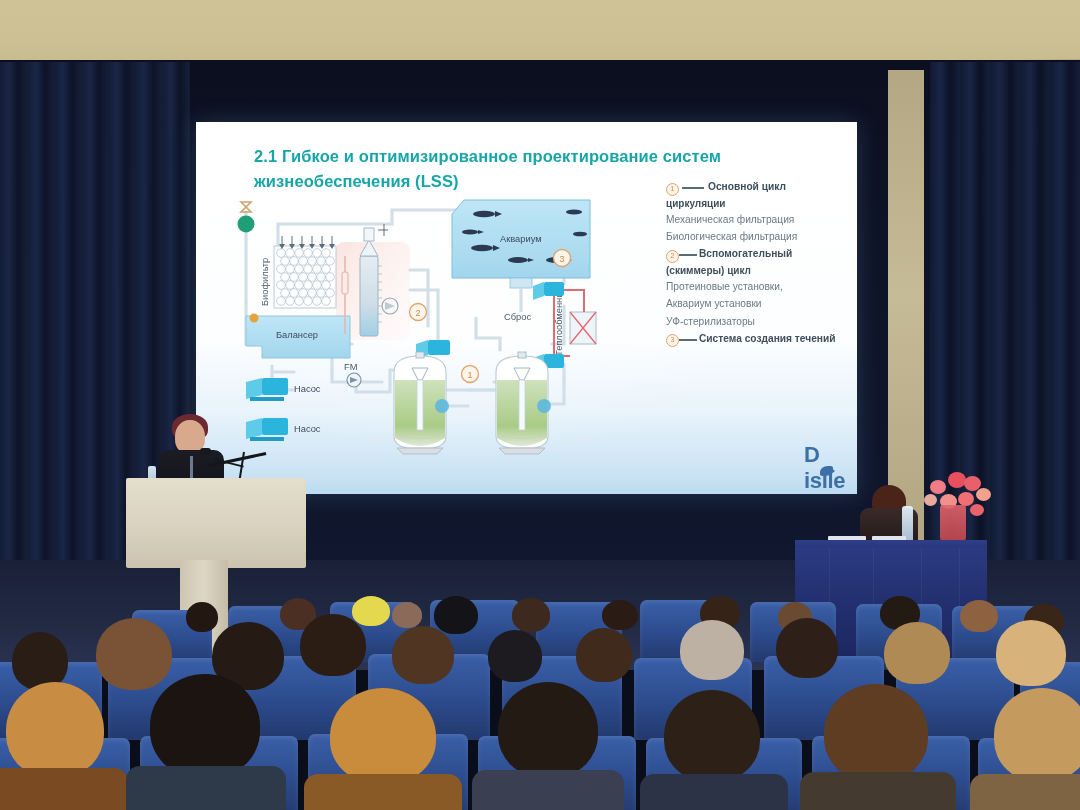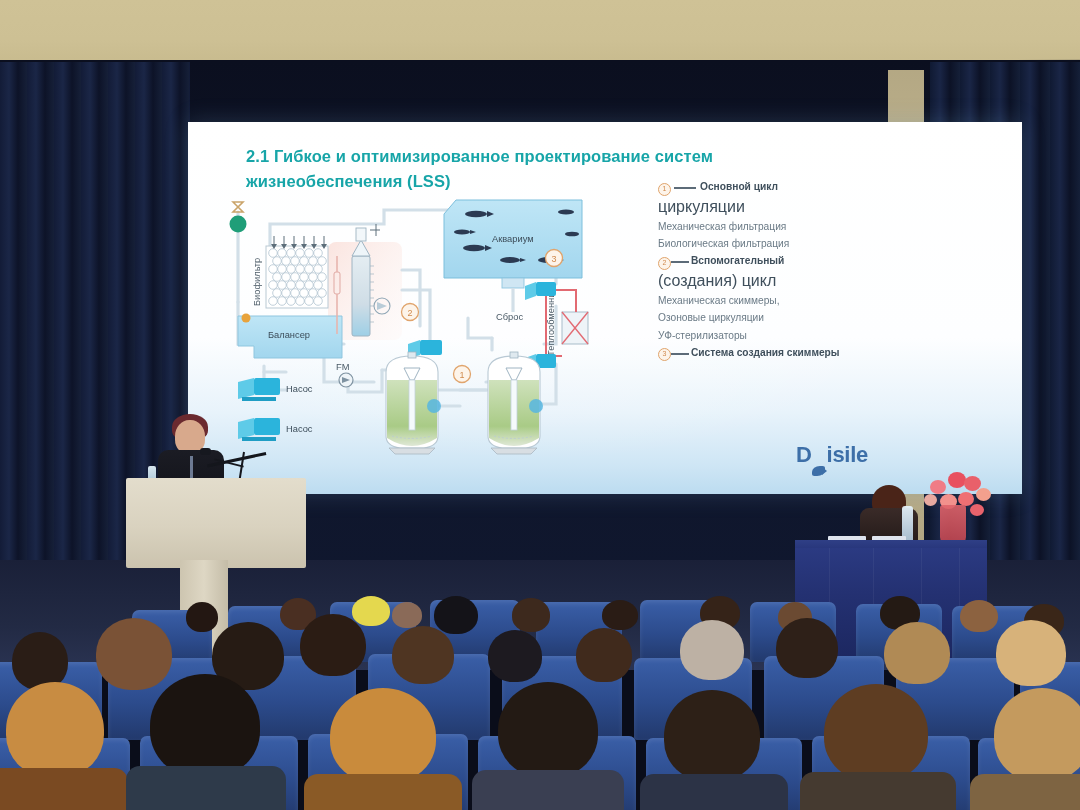--- a/index.html
+++ b/index.html
@@ -19,21 +19,21 @@
         opacity:.96;}
   .curtain-right{position:absolute;left:930px;top:62px;width:150px;height:590px;
         background:repeating-linear-gradient(90deg,#101a33 0px,#1a2647 10px,#0c1226 20px,#152039 30px);
         opacity:.97;}
   .wall-strip{position:absolute;left:888px;top:70px;width:36px;height:500px;
         background:linear-gradient(180deg,#bdb089 0%,#cfc49c 45%,#b9ab84 100%);opacity:.95;}
   .stage-floor{position:absolute;left:0;top:560px;width:1080px;height:110px;
         background:linear-gradient(180deg,#1a2038 0%,#222a44 60%,#2a3352 100%);}
 
   
-  .screen{position:absolute;left:188px;top:122px;width:834px;height:372px;
+  .screen{position:absolute;left:196px;top:122px;width:661px;height:372px;
         background:linear-gradient(180deg,#ffffff 0%,#fdfeff 58%,#e8f3fb 78%,#cfe6f5 92%,#bcdcf0 100%);
         box-shadow:0 0 22px rgba(120,170,210,.22);overflow:hidden;}
   .screen-glow{position:absolute;inset:0;pointer-events:none;
         background:radial-gradient(ellipse at 42% 30%,rgba(255,255,255,.55),rgba(255,255,255,0) 62%);}
   .slide-title{position:absolute;left:58px;top:22px;width:560px;
         color:#17a5a8;font-size:16.5px;font-weight:bold;line-height:1.5;letter-spacing:.1px;}
 
   
   .diagram{position:absolute;left:36px;top:72px;width:440px;height:280px;}
   svg{display:block;overflow:visible;}
@@ -43,21 +43,21 @@
   
   .legend{position:absolute;left:470px;top:58px;width:225px;}
   .lg-row{display:flex;align-items:flex-start;margin-bottom:2.5px;line-height:1.42;}
   .lg-num{flex:0 0 auto;width:11px;height:11px;border-radius:50%;
         border:1.2px solid #e0a46c;color:#d08a4e;font-size:7px;line-height:9px;
         text-align:center;margin-top:2.5px;background:#fdf4ea;}
   .lg-dash{flex:0 0 auto;width:22px;height:1.6px;background:#5c6b78;margin:7px 4px 0 3px;}
   .lg-dash.tight{width:18px;margin-left:0;margin-right:2px;}
   .lg-bold{font-size:10.2px;color:#3f4f5c;font-weight:bold;}
   .lg-plain{font-size:10.2px;color:#6a7a86;margin-bottom:2.5px;line-height:1.5;}
-  .lg-cont{font-size:16px;color:#3f4f5c;font-weight:normal;margin-bottom:2.5px;}
+  .lg-cont{font-size:10px;color:#3f4f5c;font-weight:bold;margin-bottom:2.5px;}
 
   
   .logo{position:absolute;left:608px;top:320px;font-size:22px;font-weight:bold;
         color:#3d6fa8;letter-spacing:-0.3px;}
   .logo .fishdot{display:inline-block;position:relative;width:15px;}
   .logo .fishdot:before{content:"";position:absolute;left:0;top:4px;width:13px;height:10px;
         background:#3d6fa8;border-radius:60% 18% 60% 18%;}
   .logo .fishdot:after{content:"";position:absolute;left:10px;top:5px;
         border-top:4px solid transparent;border-bottom:4px solid transparent;
         border-left:5px solid #3d6fa8;}
@@ -390,28 +390,28 @@
         <span class="lg-bold">Основной цикл</span>
       </div>
       <div class="lg-cont">циркуляции</div>
       <div class="lg-plain">Механическая фильтрация</div>
       <div class="lg-plain">Биологическая фильтрация</div>
       <div class="lg-row">
         <span class="lg-num">2</span>
         <span class="lg-dash tight"></span>
         <span class="lg-bold">Вспомогательный</span>
       </div>
-      <div class="lg-cont">(создания) цикл</div>
-      <div class="lg-plain">Механическая скиммеры,</div>
-      <div class="lg-plain">Озоновые циркуляции</div>
+      <div class="lg-cont">(скиммеры) цикл</div>
+      <div class="lg-plain">Протеиновые установки,</div>
+      <div class="lg-plain">Аквариум установки</div>
       <div class="lg-plain">УФ-стерилизаторы</div>
       <div class="lg-row">
         <span class="lg-num">3</span>
         <span class="lg-dash tight"></span>
-        <span class="lg-bold">Система создания скиммеры</span>
+        <span class="lg-bold">Система создания течений</span>
       </div>
     </div>
 
     <div class="logo">
       <span>D</span><span class="fishdot"></span><span>isile</span>
     </div>
   </div>
 
   <div class="speaker-hair"></div>
   <div class="speaker-head"></div>

